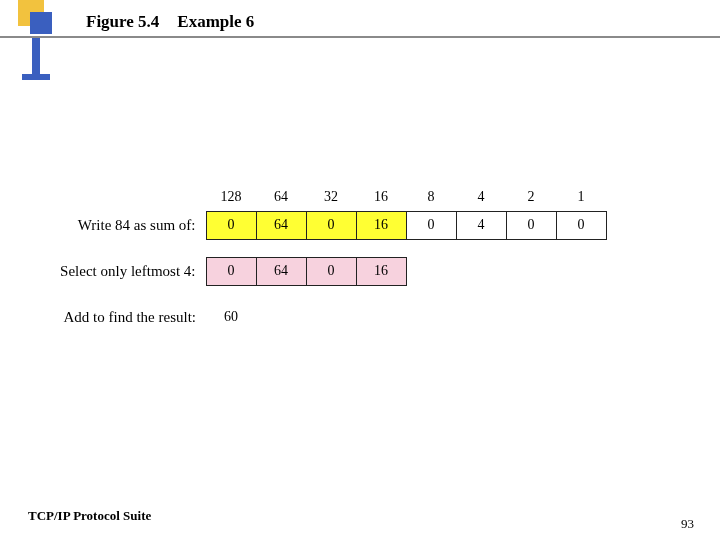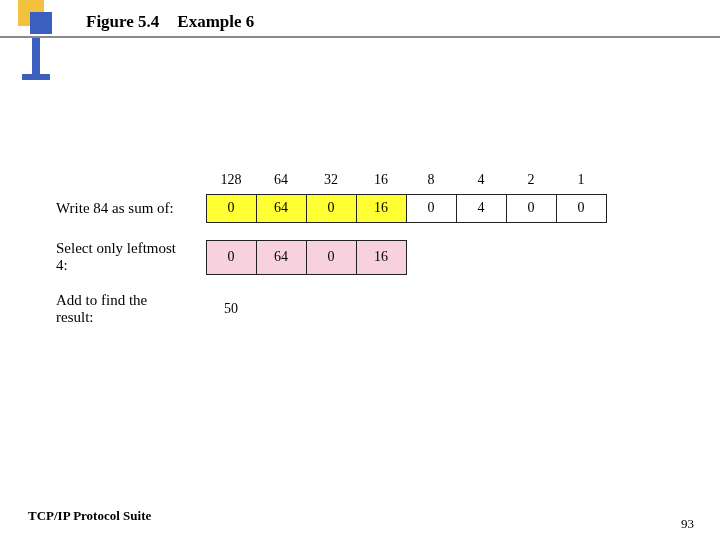--- a/index.html
+++ b/index.html
@@ -82,39 +82,39 @@
     position: absolute;
     top: 74px;
     left: 22px;
     width: 28px;
     height: 6px;
     background: #3a5fbf;
   }
 
   .content {
     position: absolute;
-    top: 166px;
+    top: 183px;
     left: 56px;
     right: 36px;
     font-family: 'Times New Roman', serif;
     font-size: 15px;
   }
   table {
     border-collapse: collapse;
   }
   td {
     padding: 0;
     text-align: center;
     height: 28px;
     font-size: 14px;
   }
   .row-label {
-    text-align: left;
+    text-align: right;
     width: 150px;
-    padding-right: 26px;
+    padding-right: 10px;
     font-size: 15px;
   }
   .hcell { width: 50px; }
   .dcell {
     width: 50px;
     border: 1px solid #222;
   }
   .yellow { background: #ffff33; }
   .pink   { background: #f7d2de; }
   .spacer td { height: 18px; border: none; }
@@ -191,21 +191,21 @@
       <td></td>
           <td></td>
           <td></td>
           <td></td>
     </tr>
     <tr class="spacer">
           <td colspan="9"></td>
         </tr>
     <tr>
       <td class="row-label">Add to find the result:</td>
-      <td class="result-val">50</td>
+      <td class="result-val">60</td>
       <td></td>
           <td></td>
           <td></td>
           <td></td>
           <td></td>
           <td></td>
           <td></td>
     </tr>
   </tbody>
     </table>

